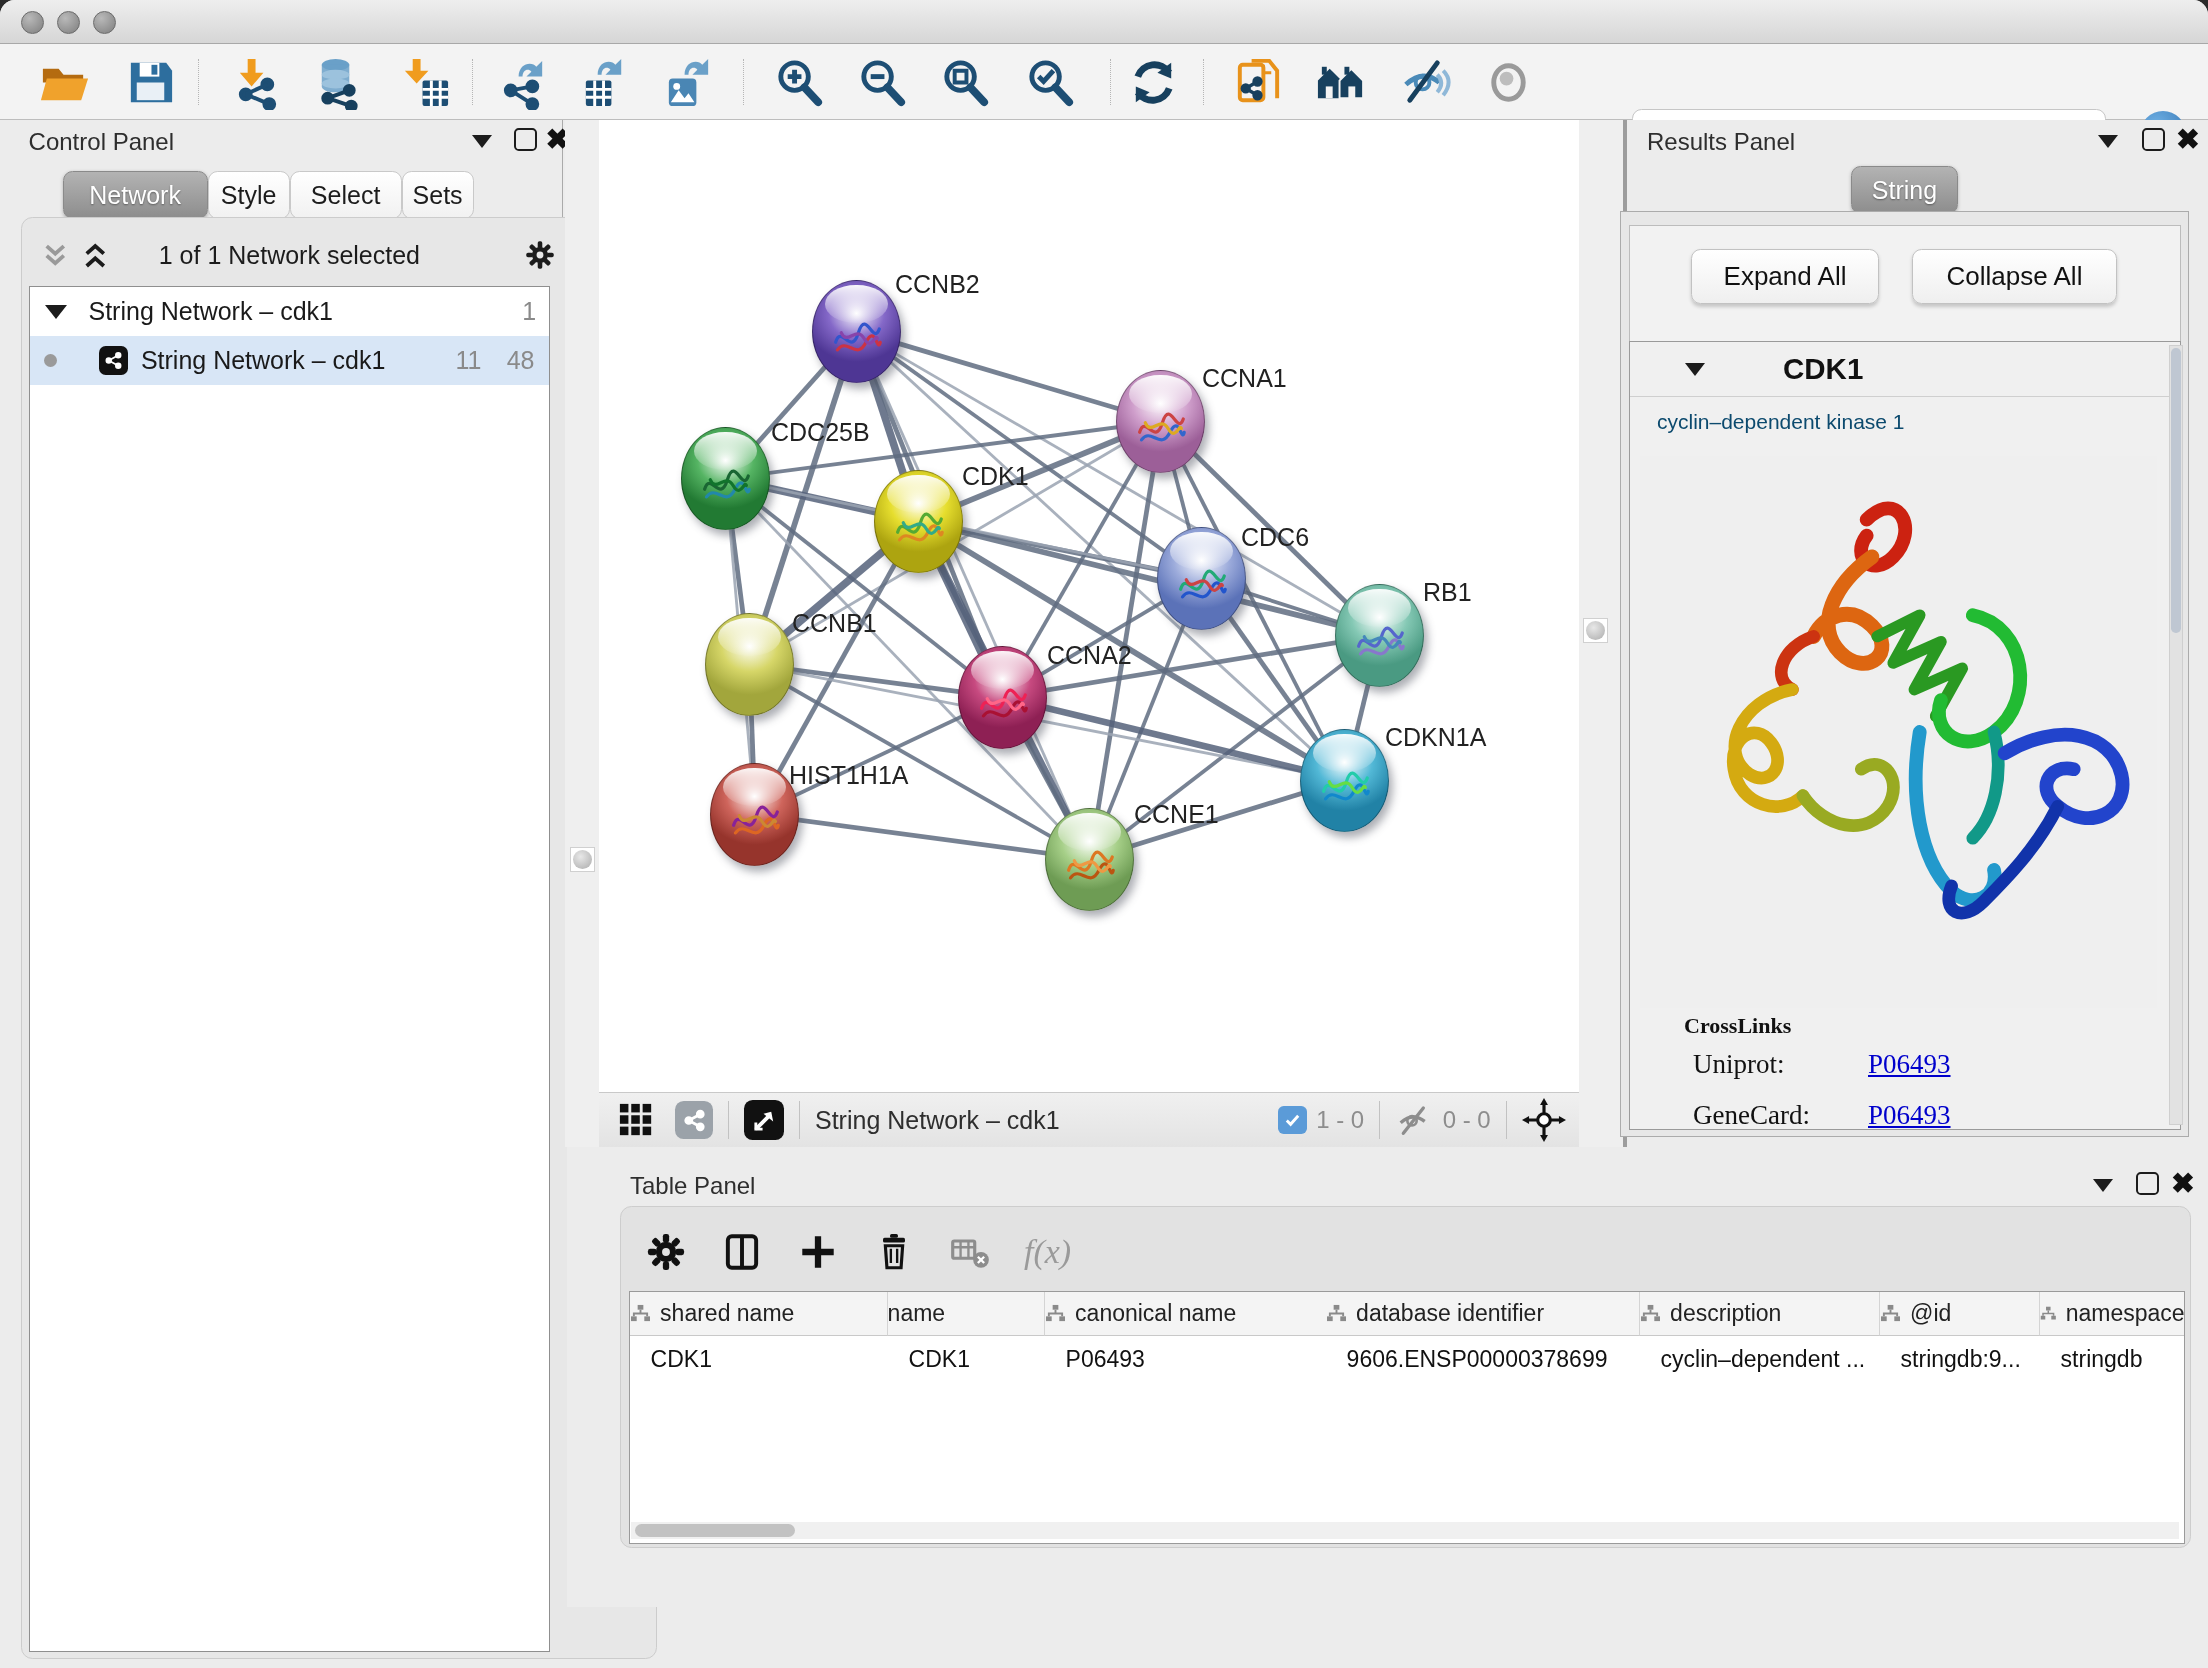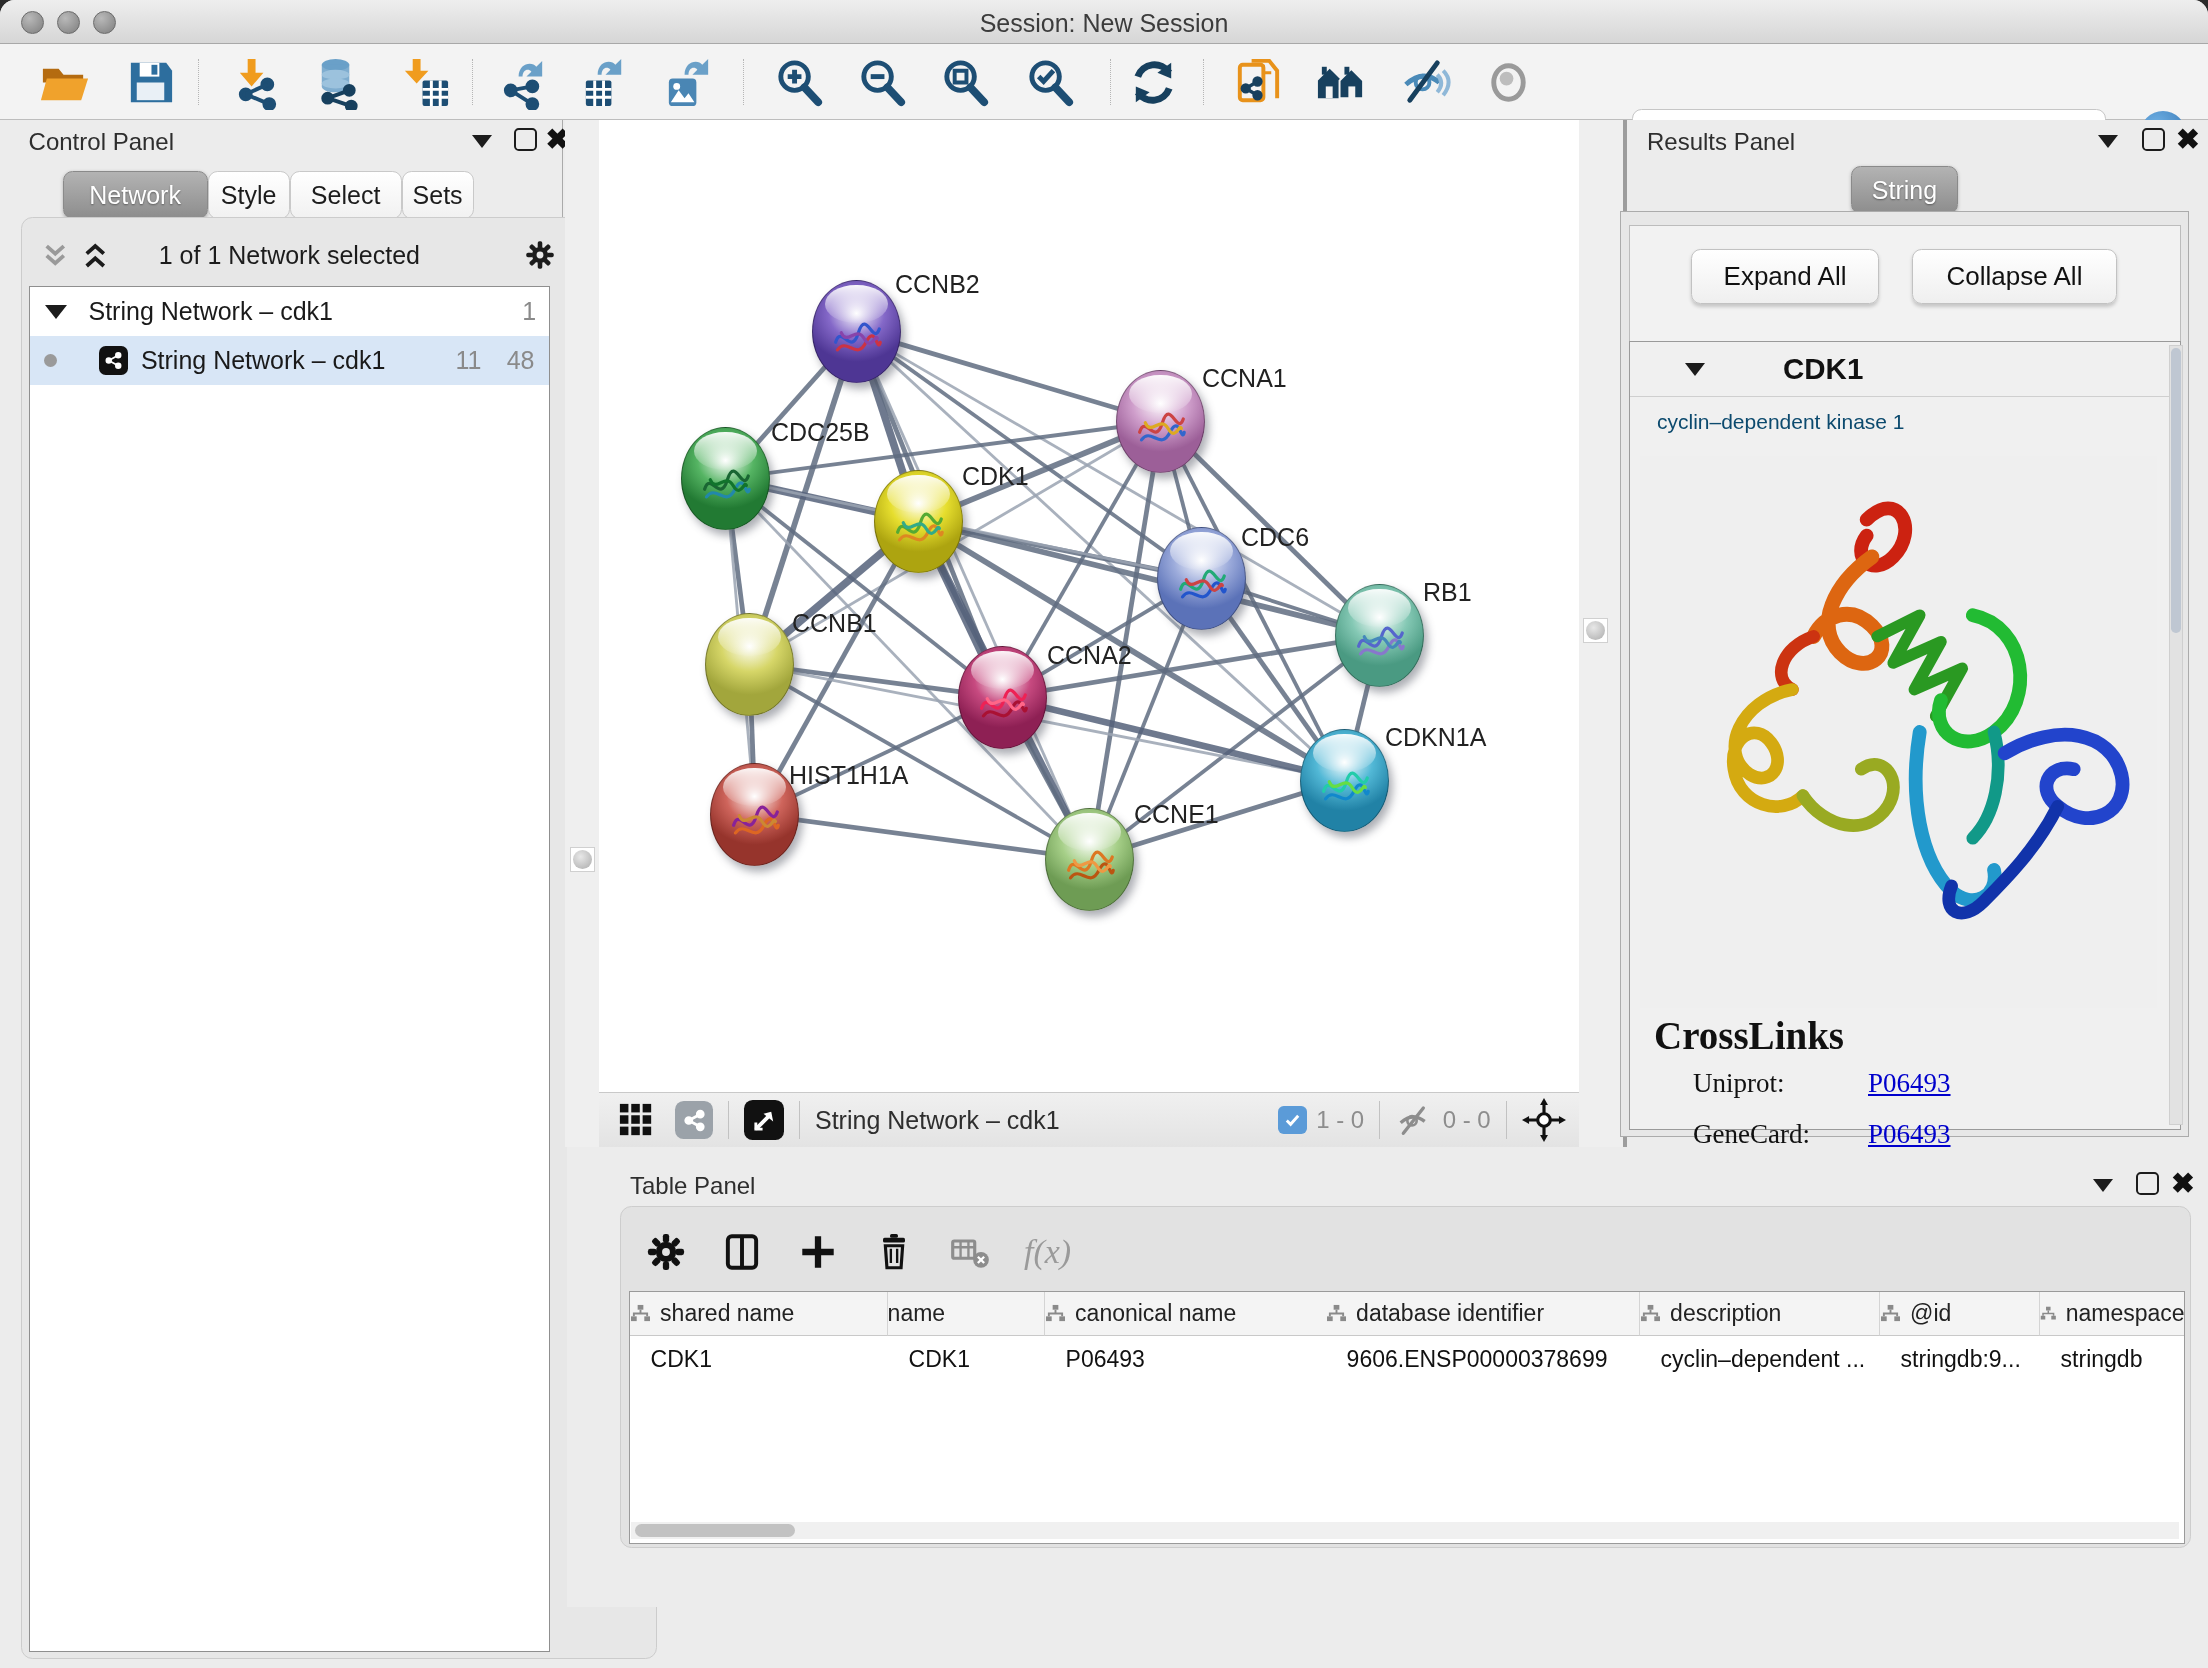--- a/index.html
+++ b/index.html
@@ -99,21 +99,20 @@
 </style>
 </head>
 <body>
 
 <div id="window">
 
   <div id="titlebar" class="abs">
     <span class="tlight abs" style="left:21px"></span>
     <span class="tlight abs" style="left:57px"></span>
     <span class="tlight abs" style="left:93px"></span>
-    <div id="win-title" class="abs">Session: New Session</div>
   </div>
 
   <div id="toolbar" class="abs">
     <div class="tbtn abs" style="left:36px">
       <svg width="55" height="55" viewBox="0 0 56 56">
         <path d="M6 14 h16 l5 6 h20 v8 H6 Z" fill="#b46b10"></path>
         <path d="M10 24 h42 l-7 22 H4 Z" fill="#f0a22c"></path>
       </svg>
     </div>
     <div class="tbtn abs" style="left:122px">
@@ -593,21 +592,21 @@
               <path d="M210,170 L250,150 L225,195 L270,175 L245,220 L290,200 L265,245" stroke="#2a9922" stroke-width="11"></path>
               <path d="M300,150 C350,160 360,230 320,260 C290,282 260,260 270,230" stroke="#22bb33" stroke-width="13"></path>
               <path d="M320,260 C330,300 320,340 300,360" stroke="#119988" stroke-width="12"></path>
               <path d="M250,260 C240,320 250,380 280,410 C300,428 325,415 320,390" stroke="#2299cc" stroke-width="13"></path>
               <path d="M330,280 C380,250 430,260 440,300 C448,335 410,355 380,330 C360,315 370,290 395,295" stroke="#2244cc" stroke-width="13"></path>
               <path d="M380,330 C360,370 330,400 310,420 C290,440 270,430 280,405" stroke="#1133aa" stroke-width="12"></path>
             </g>
           </svg>
         </div>
         <div id="crosslinks" class="abs" style="left:0;top:671px;width:533px">
-          <div style="margin-left:24px;font-size:39px;font-weight:bold">CrossLinks</div>
+          <div style="margin-left:54px;font-size:22px;font-weight:bold">CrossLinks</div>
           <div id="xl-rows" style="margin-top:9.5px">
               <div class="xl-row">
                 <span class="xl-label">Uniprot:</span>
                 <a class="xl-value">P06493</a>
               </div>
               <div class="xl-row">
                 <span class="xl-label">GeneCard:</span>
                 <a class="xl-value">P06493</a>
               </div>
               <div class="xl-row">

